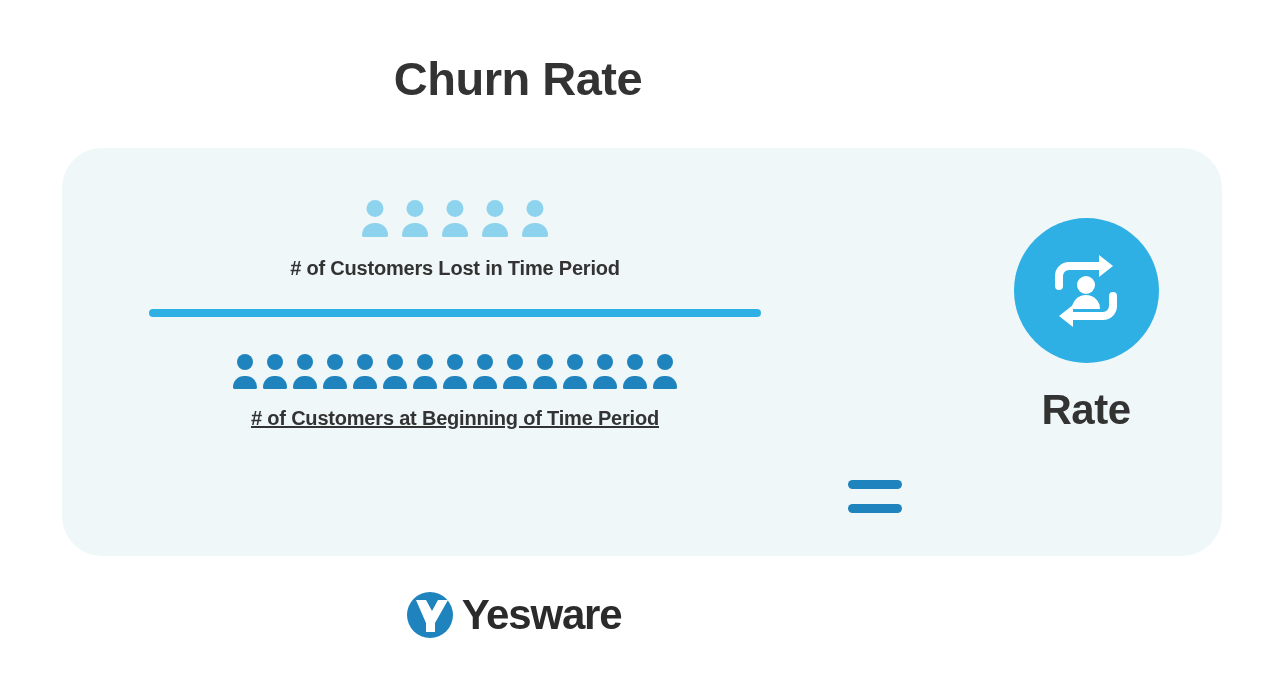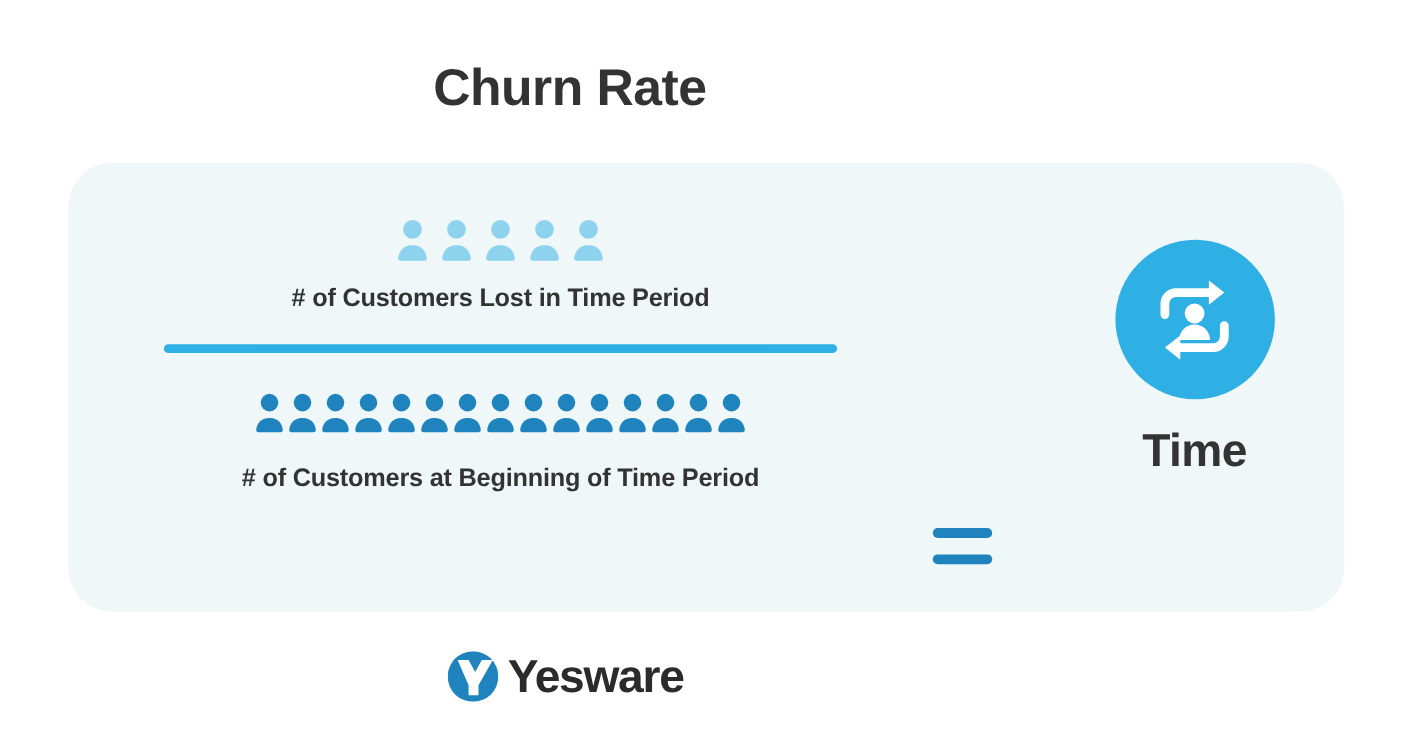--- a/index.html
+++ b/index.html
@@ -87,27 +87,27 @@
   }
   .person.light .head, .person.light .body { background: #8ed3ee; }
   .person.dark  .head, .person.dark  .body { background: #1f84bd; }
 
   .person.small { width: 25px; height: 38px; }
   .person.small .head { width: 16px; height: 16px; }
   .person.small .body { width: 24px; height: 13px; border-radius: 12px 12px 2px 2px; }
 
   .frac-label {
     text-align: center;
-    font-size: 23px;
+    font-size: 20px;
     font-weight: bold;
     color: #333333;
     letter-spacing: -0.2px;
   }
   .numerator-label { margin-top: 17px; }
-  .denominator-label { margin-top: 25px; }
+  .denominator-label { margin-top: 15px; text-decoration: underline; }
 
   .frac-bar {
     margin: 29px auto 0;
     width: 612px;
     height: 8px;
     background: #2eb0e5;
     border-radius: 4px;
   }
 
   .denominator-group { margin-top: 31px; }
@@ -295,21 +295,21 @@
         <path d="M50 3 L64 14 L50 25 Z" fill="#ffffff"></path>
 
         <path d="M64 44 L64 54 A10 10 0 0 1 54 64 L20 64" fill="none" stroke="#ffffff" stroke-width="8" stroke-linecap="round"></path>
         <path d="M24 53 L10 64 L24 75 Z" fill="#ffffff"></path>
 
         <circle cx="37" cy="33" r="9" fill="#ffffff"></circle>
         <path d="M23 57 A14 14 0 0 1 51 57 Z" fill="#ffffff"></path>
       </svg>
     </div>
     <div class="result-label">
-      <div>Time</div>
+      <div>Rate</div>
     </div>
   </div>
 </div>
 
 <div class="footer-logo">
   <svg class="logo-mark" viewBox="0 0 46 46">
     <circle cx="23" cy="23" r="23" fill="#1f84bd"></circle>
     <path d="M9 8 L19 8 L25 19 L31 8 L41 8 L28 31 L28 40 L19 40 L19 31 Z" fill="#ffffff"></path>
   </svg>
   <span class="logo-word">Yesware</span>

